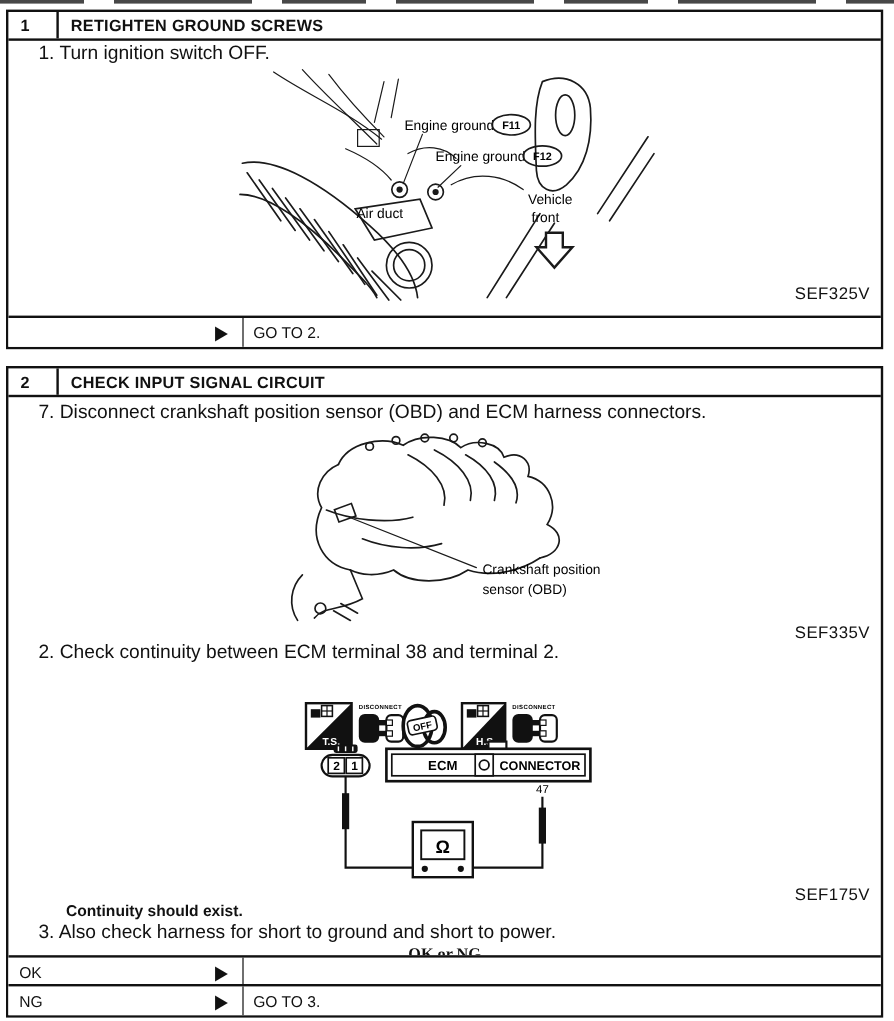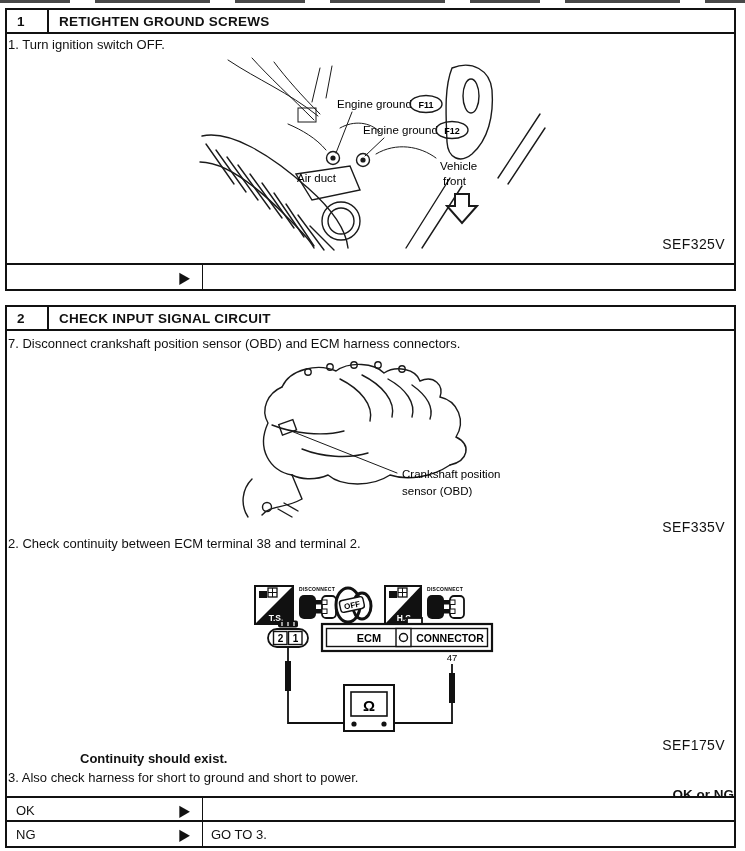--- a/index.html
+++ b/index.html
@@ -7,24 +7,24 @@
     width:745px;height:851px;position:relative;background:#ffffff;
     font-family:"Liberation Sans",sans-serif;color:#111;overflow:hidden;
   }
   .scan-top{position:absolute;top:0;left:0;width:745px;height:3px;
     background:repeating-linear-gradient(90deg,#1a1a1a 0 70px,transparent 70px 95px,#1a1a1a 95px 210px,transparent 210px 235px);
     opacity:.8;}
   .box{position:absolute;left:5px;width:731px;border:2px solid #111;background:#fff;box-sizing:border-box;}
   .hdr{display:flex;align-items:stretch;border-bottom:2px solid #111;height:22px;font-weight:bold;font-size:13.5px;}
   .hdr-num{width:42px;border-right:2px solid #111;display:flex;align-items:center;padding-left:10px;box-sizing:border-box;}
   .hdr-title{display:flex;align-items:center;padding-left:10px;letter-spacing:.25px;}
-  .line{position:absolute;left:1px;right:9px;font-size:13px;line-height:16px;}
+  .line{position:absolute;left:25px;right:9px;font-size:16px;line-height:16px;}
   .figcode{position:absolute;right:9px;font-size:14px;letter-spacing:.4px;}
-  .note{position:absolute;left:48px;font-size:13px;font-weight:bold;margin-left:25px;}
-  .decision{position:absolute;left:0;right:0;text-align:right;font-size:13.5px;font-weight:bold;}
+  .note{position:absolute;left:48px;font-size:13px;font-weight:bold;}
+  .decision{position:absolute;left:0;right:0;text-align:center;font-size:13.5px;font-weight:bold;font-family:Liberation Serif, serif;}
   .result-row{position:absolute;left:0;right:0;height:24px;border-top:2px solid #111;display:flex;background:#fff;}
   .result-left{width:196px;border-right:1.5px solid #111;box-sizing:border-box;display:flex;align-items:center;justify-content:space-between;padding:0 12px 0 9px;font-size:13px;}
   .result-action{flex:1;display:flex;align-items:center;padding-left:8px;font-size:13px;}
   .tri{font-size:14px;line-height:1;transform:scaleY(1.15);}
   svg{position:absolute;overflow:visible;}
   svg text{font-family:"Liberation Sans",sans-serif;}
   .sketch{stroke:#1a1a1a;fill:none;stroke-width:1.4;stroke-linecap:round;}
   .sketch-thin{stroke:#1a1a1a;fill:none;stroke-width:1;stroke-linecap:round;}
 </style>
 </head>
@@ -102,20 +102,21 @@
     <polygon points="255,136 269,136 269,148 277,148 262,165 247,148 255,148" fill="#fff" stroke="#1a1a1a" stroke-width="2"></polygon>
   </svg>
 
   <div class="figcode" style="top:226px">SEF325V</div>
 
   <div class="result-row" style="bottom:0">
     <div class="result-left">
       <span></span>
       <span class="tri">▶</span>
     </div>
+    <div class="result-action">GO TO 2.</div>
   </div>
 </section>
 
 <section class="box" style="top:305px;height:543px;">
   <div class="hdr">
     <div class="hdr-num">2</div>
     <div class="hdr-title">CHECK INPUT SIGNAL CIRCUIT</div>
   </div>
 
   <div class="line" style="top:29px">7. Disconnect crankshaft position sensor (OBD) and ECM harness connectors.</div>

